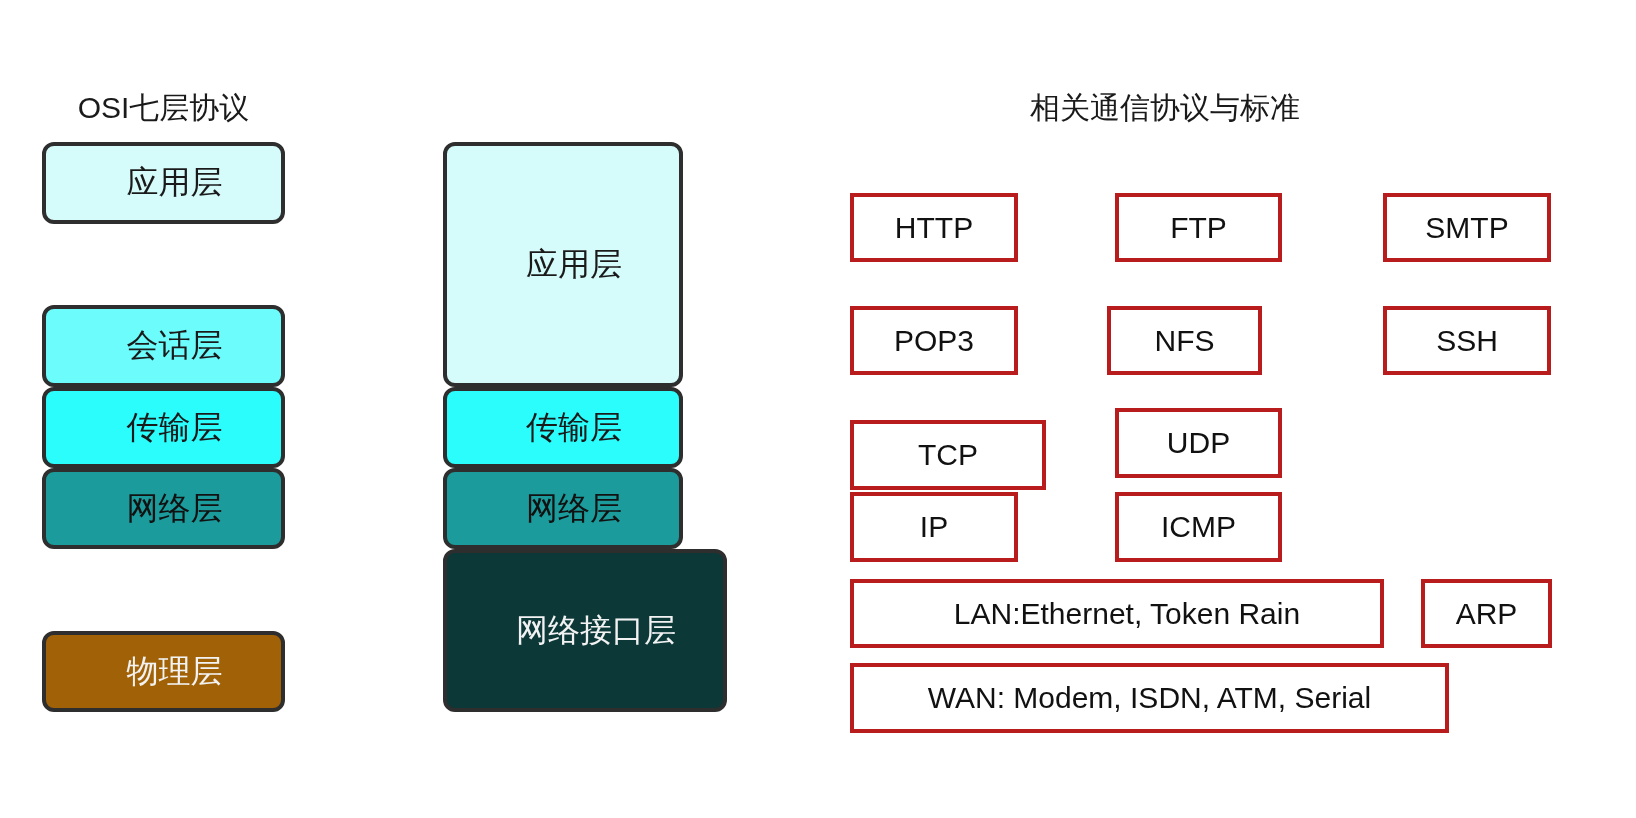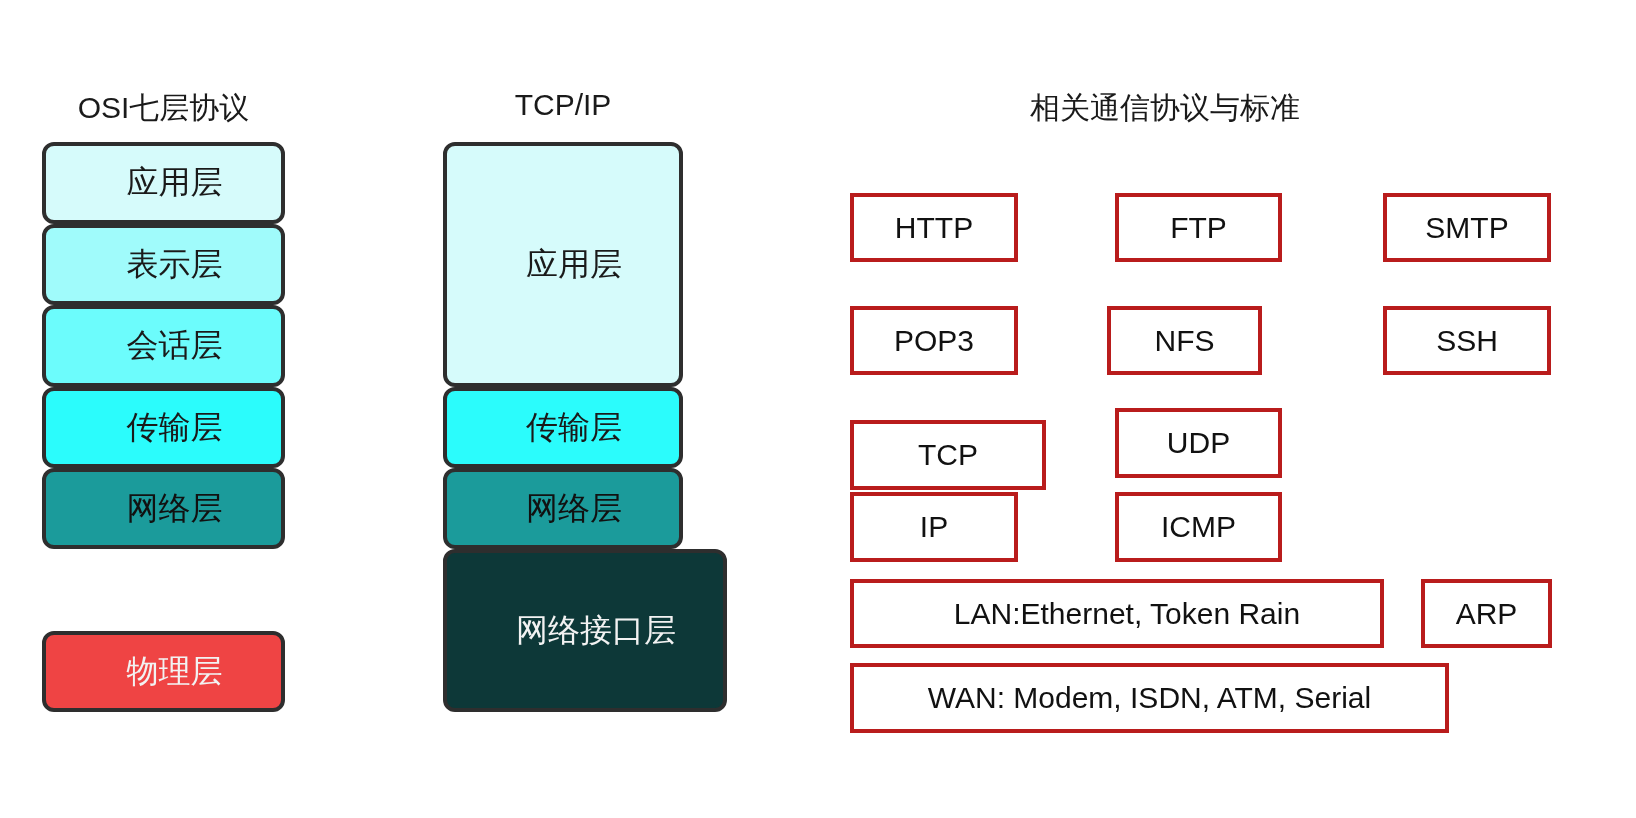--- a/index.html
+++ b/index.html
@@ -67,29 +67,27 @@
   .b-lan {left:850px;top:579px;width:534px;height:69px;padding-left:20px;}
   .b-arp {left:1421px;top:579px;width:131px;height:69px;}
   .b-wan {left:850px;top:663px;width:599px;height:70px;}
 </style>
 </head>
 <body>
 
 <div class="canvas">
 
   <div class="col-title osi-title">OSI七层协议</div>
-  <div class="col-title tcpip-title">TCP/IP</div>
   <div class="col-title proto-title">相关通信协议与标准</div>
 
   <div class="layer osi-l0" style="background: rgb(214, 251, 251); color: rgb(26, 26, 26);">应用层</div>
-  <div class="layer osi-l1" style="background: rgb(160, 251, 251); color: rgb(26, 26, 26);">表示层</div>
   <div class="layer osi-l2" style="background: rgb(108, 252, 252); color: rgb(26, 26, 26);">会话层</div>
   <div class="layer osi-l3" style="background: rgb(43, 252, 252); color: rgb(26, 26, 26);">传输层</div>
   <div class="layer osi-l4" style="background: rgb(27, 155, 155); color: rgb(17, 17, 17);">网络层</div>
-  <div class="layer osi-l6" style="background: #ef4444; color: rgb(242, 242, 242);">物理层</div>
+  <div class="layer osi-l6" style="background: #a16207; color: rgb(242, 242, 242);">物理层</div>
 
   <div class="layer tcp-l0" style="background: rgb(214, 251, 251); color: rgb(26, 26, 26);">应用层</div>
   <div class="layer tcp-l1" style="background: rgb(43, 252, 252); color: rgb(26, 26, 26);">传输层</div>
   <div class="layer tcp-l2" style="background: rgb(27, 155, 155); color: rgb(17, 17, 17);">网络层</div>
   <div class="layer tcp-l3" style="background: rgb(13, 56, 56); color: rgb(242, 242, 242);">网络接口层</div>
 
   <div class="pbox b-http">HTTP</div>
   <div class="pbox b-ftp">FTP</div>
   <div class="pbox b-smtp">SMTP</div>
   <div class="pbox b-pop3">POP3</div>

